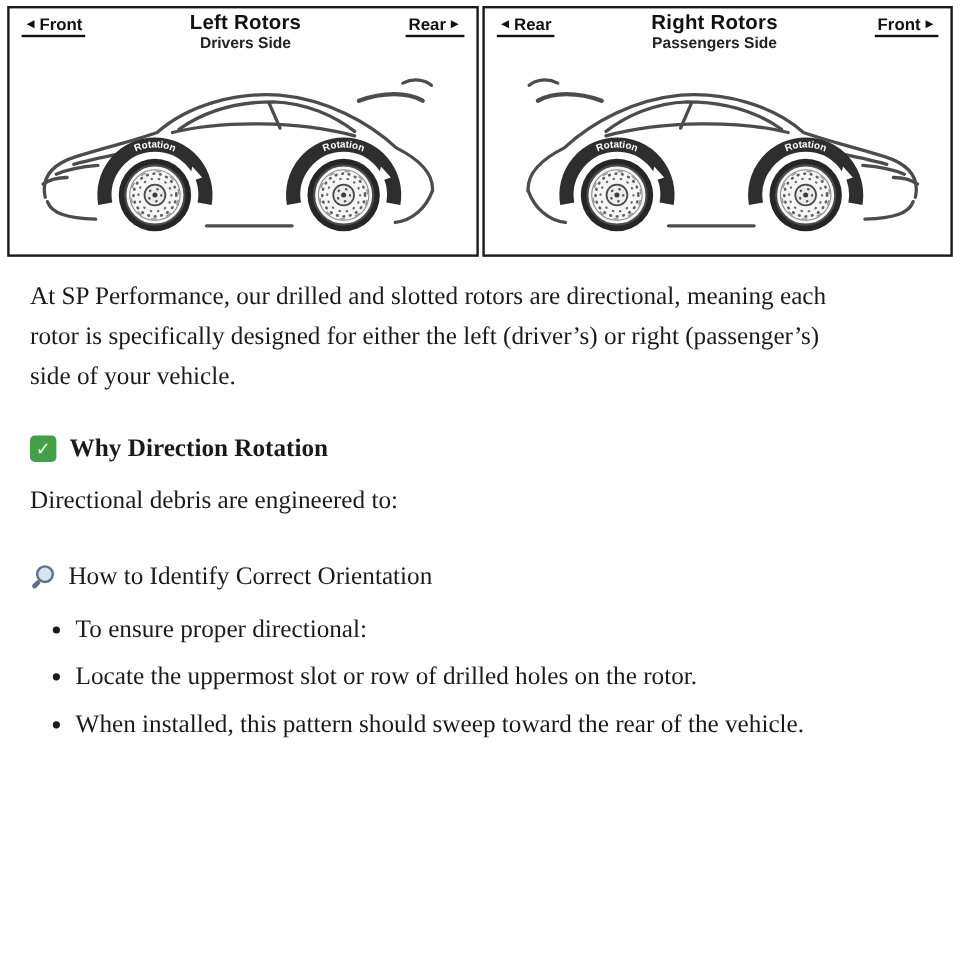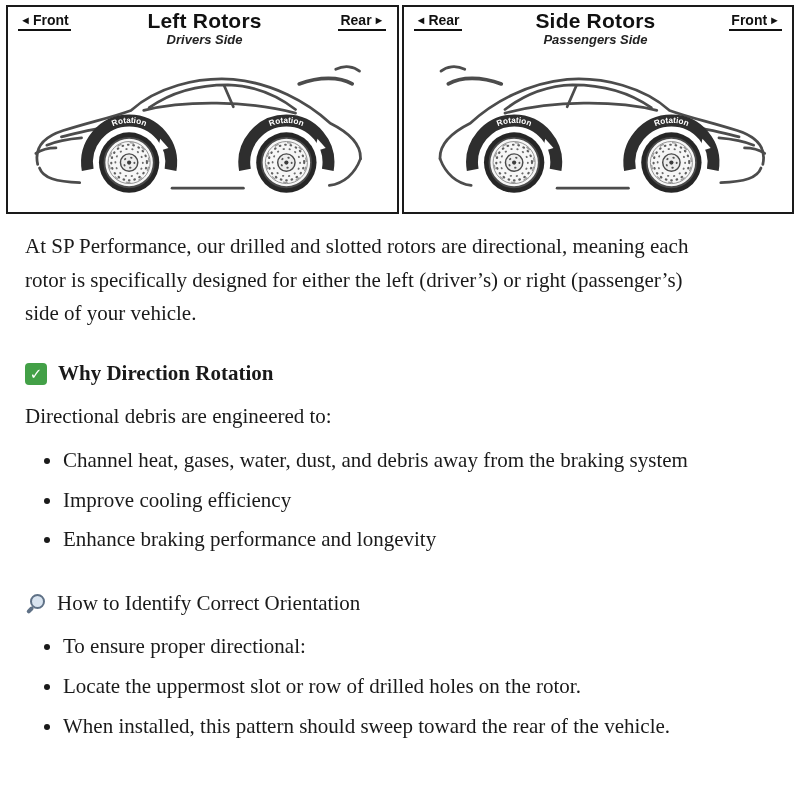--- a/index.html
+++ b/index.html
@@ -7,22 +7,22 @@
 
   
   .diagrams { display:flex; gap:3px; padding:5px 6px 0 6px; }
   .panel { flex:1; border:2px solid #1a1a1a; height:205px; position:relative; background:#fff; overflow:hidden; }
   .panel-header { position:absolute; top:5px; left:0; right:0; display:flex; justify-content:space-between;
                   align-items:flex-start; padding:0 10px; font-family:"Liberation Sans", sans-serif; z-index:2; }
   .dirlabel { font-weight:bold; font-size:14px; border-bottom:2px solid #111; display:flex;
               align-items:center; gap:2px; padding:0 2px 1px 2px; color:#111; }
   .tri { font-size:11px; line-height:1; }
   .panel-title-wrap { text-align:center; margin-top:-3px; }
-  .panel-title { font-size:21px; font-weight:bold; letter-spacing:.2px; color:#111; }
-  .panel-subtitle { font-size:13px; font-style:italic; font-weight:bold; color:#222; margin-top:-1px; }
+  .panel-title { font-size:17px; font-weight:bold; letter-spacing:.2px; color:#111; }
+  .panel-subtitle { font-size:13px; font-weight:bold; color:#222; margin-top:-1px; }
   svg.car { position:absolute; left:0; bottom:1px; width:100%; height:160px; z-index:1; }
 
   
   .content { padding:14px 25px 30px 25px; font-size:21px; line-height:1.6; max-width:695px; }
   .content p { margin:2px 0; }
   h2.sec { font-size:21px; margin:26px 0 10px 0; display:flex; align-items:center; gap:11px; font-weight:bold; }
   h2.sec.regular { font-weight:normal; margin-top:30px; }
   ul { margin:10px 0 20px 0; padding-left:38px; }
   li { margin:6px 0; max-width:630px; }
 
@@ -105,21 +105,21 @@
     </svg>
   </div>
 
   <div class="panel">
     <div class="panel-header">
       <span class="dirlabel">
         <span class="tri">◄</span>
         <span>Rear</span>
       </span>
       <span class="panel-title-wrap">
-        <div class="panel-title">Side Rotors</div>
+        <div class="panel-title">Right Rotors</div>
         <div class="panel-subtitle">Passengers Side</div>
       </span>
       <span class="dirlabel">
         <span>Front</span>
         <span class="tri">►</span>
       </span>
     </div>
     <svg class="car" viewBox="0 0 380 175">
       <g transform="translate(380,0) scale(-1,1)">
           <use href="#carbody"></use>
@@ -144,25 +144,20 @@
 
   <p>At SP Performance, our drilled and slotted rotors are directional, meaning each rotor is specifically designed for either the left (driver’s) or right (passenger’s) side of your vehicle.</p>
 
   <h2 class="sec">
     <span class="check-icon">✓</span>
     <span>Why Direction Rotation</span>
   </h2>
 
   <p>Directional debris are engineered to:</p>
 
-  <ul>
-    <li>Channel heat, gases, water, dust, and debris away from the braking system</li>
-    <li>Improve cooling efficiency</li>
-    <li>Enhance braking performance and longevity</li>
-  </ul>
 
   <h2 class="sec regular">
     <span class="mag-icon"></span>
     <span>How to Identify Correct Orientation</span>
   </h2>
 
   <ul>
     <li>To ensure proper directional:</li>
     <li>Locate the uppermost slot or row of drilled holes on the rotor.</li>
     <li>When installed, this pattern should sweep toward the rear of the vehicle.</li>

